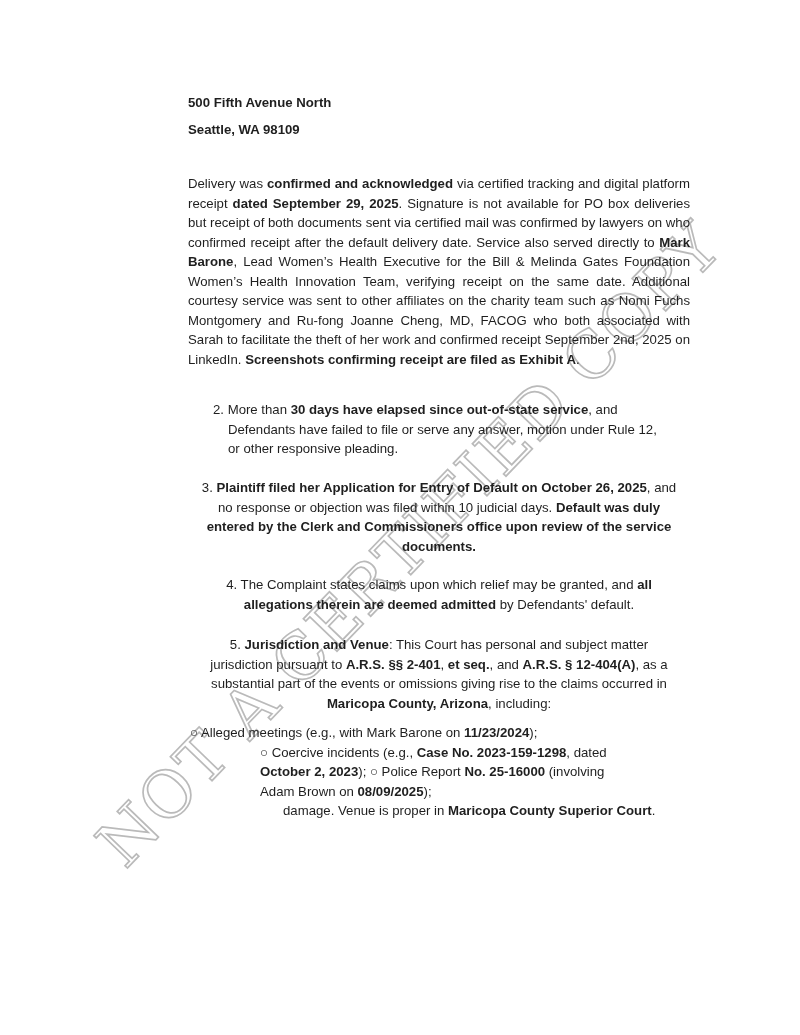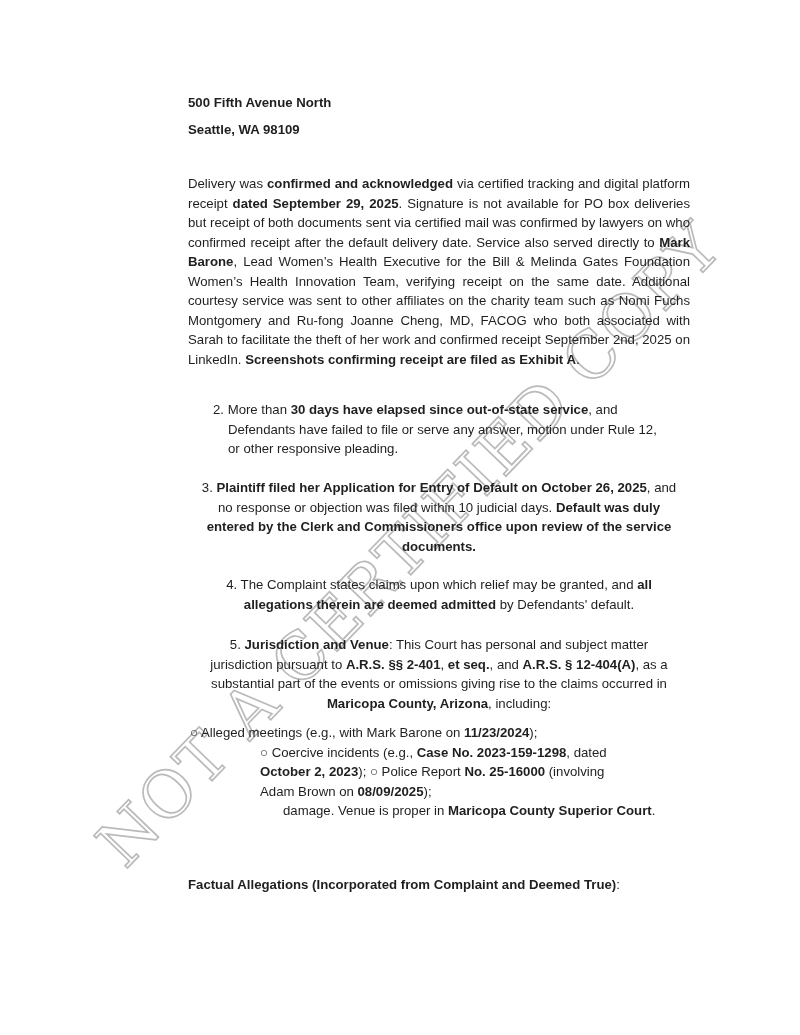--- a/index.html
+++ b/index.html
@@ -84,17 +84,16 @@
 </span><span class="b">Maricopa County, Arizona</span><span>, including:</span></div>
 
     <div class="block bullets">
       <div class="line ind0"><span>○ Alleged meetings (e.g., with Mark Barone on </span><span class="b">11/23/2024</span><span>);</span></div>
       <div class="line ind1"><span>○ Coercive incidents (e.g., </span><span class="b">Case No. 2023-159-1298</span><span>, dated</span></div>
       <div class="line ind1"><span class="b">October 2, 2023</span><span>); ○ Police Report </span><span class="b">No. 25-16000</span><span> (involving</span></div>
       <div class="line ind1"><span>Adam Brown on </span><span class="b">08/09/2025</span><span>);</span></div>
       <div class="line ind2"><span>damage. Venue is </span><span class="i">proper</span><span> in </span><span class="b">Maricopa County Superior Court</span><span>.</span></div>
     </div>
 
-    <div class="block sechead"><span class="b">Factual Allegations (Incorporated from Complaint and Deemed True)</span><span>:</span></div>
 
 
   </div>
 </div>
 
 </body></html>

